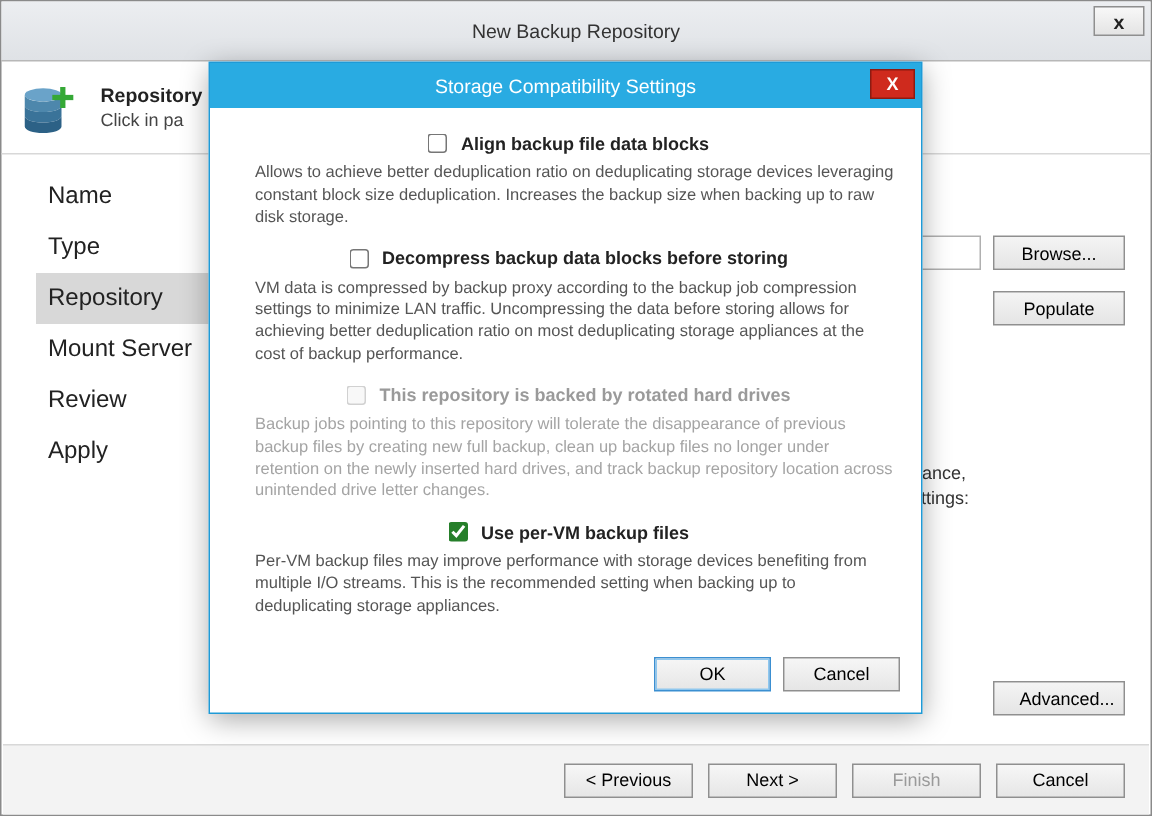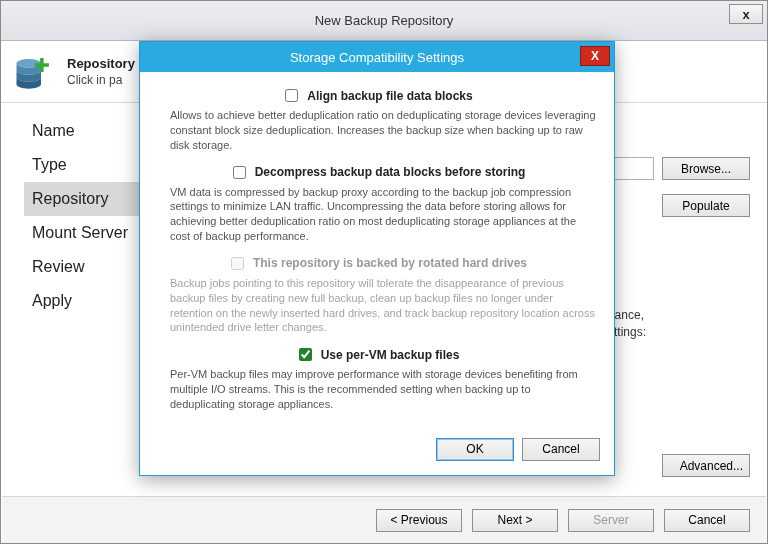--- a/index.html
+++ b/index.html
@@ -248,21 +248,21 @@
       </div>
 
       <div class="advanced-hint">Click Advanced to customize repository settings</div>
       <button class="advanced-btn">Advanced...</button>
     </div>
   </div>
 
   <div class="wizard-footer">
     <button class="wiz-btn">&lt; Previous</button>
     <button class="wiz-btn">Next &gt;</button>
-    <button class="wiz-btn disabled">Server</button>
+    <button class="wiz-btn disabled">Finish</button>
     <button class="wiz-btn">Cancel</button>
   </div>
 
   <div class="modal">
     <div class="modal-titlebar">
       <div class="modal-title">Storage Compatibility Settings</div>
       <div class="modal-close">
         <span>X</span>
       </div>
     </div>

